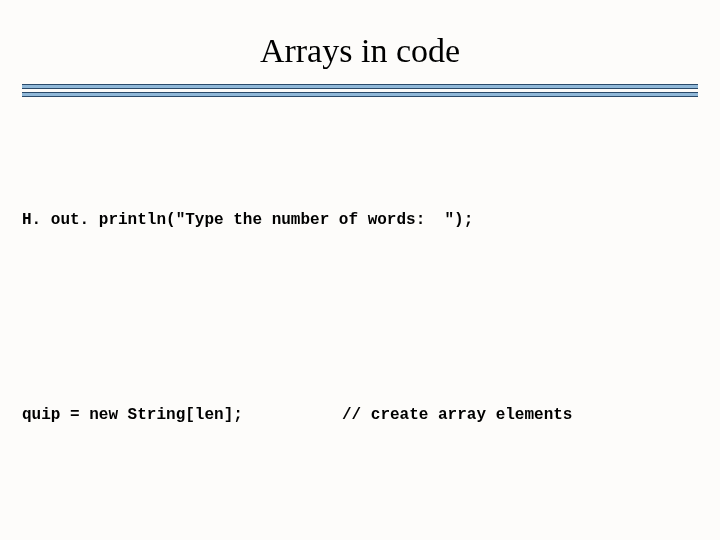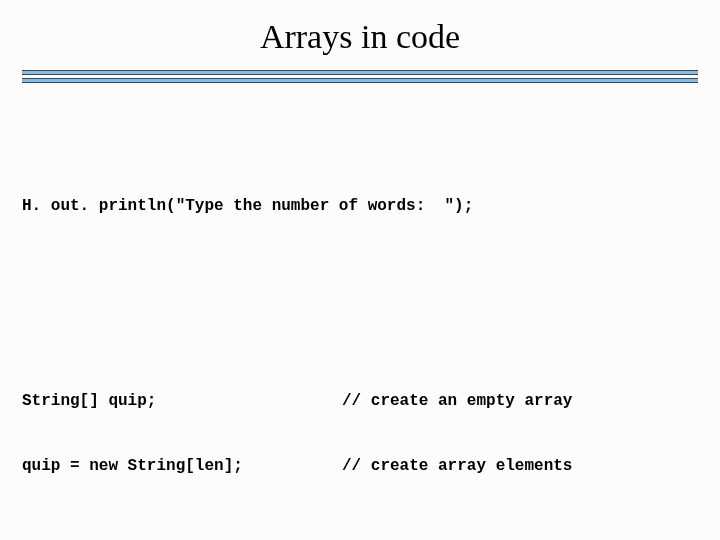--- a/index.html
+++ b/index.html
@@ -7,21 +7,21 @@
     width: 720px;
     height: 540px;
     background: #fdfcfa;
     font-family: "Times New Roman", Times, serif;
     position: relative;
   }
   .title {
     text-align: center;
     font-size: 34px;
     color: #000;
-    padding-top: 18px;
+    padding-top: 32px;
     padding-bottom: 14px;
     font-weight: normal;
   }
   .rule-group {
     padding: 0 22px;
   }
   .rule {
     height: 5px;
     background: #90b8d8;
     border-top: 1px solid #2a4a6a;
@@ -64,24 +64,20 @@
   <div class="rule"></div>
 </div>
 
 <div class="code-area">
   <div class="code-block">
     <span class="code-line">H. out. println("Type the number of words:  ");</span>
   </div>
 
   <div class="code-block">
     <div class="row">
-      <span class="left">String[] quip;</span>
-      <span class="right">// create an empty array</span>
-    </div>
-    <div class="row">
       <span class="left">quip = new String[len];</span>
       <span class="right">// create array elements</span>
     </div>
   </div>
 
   
 
   
 </div>
 

